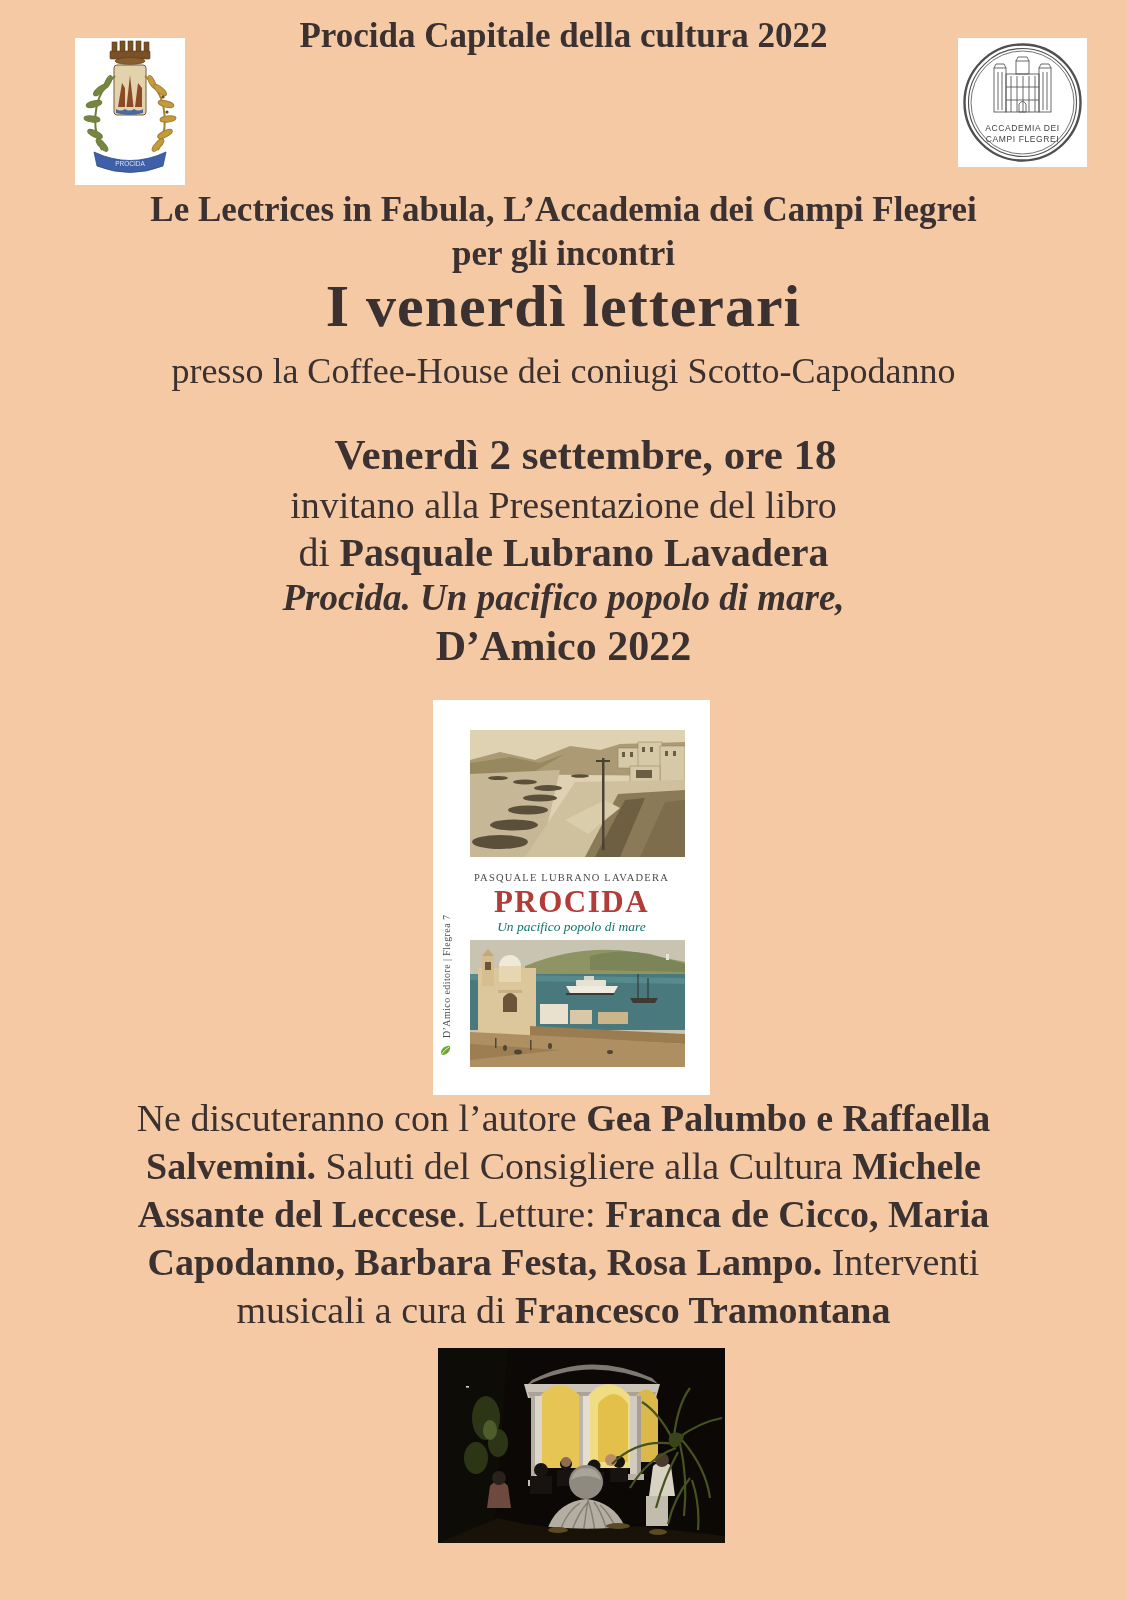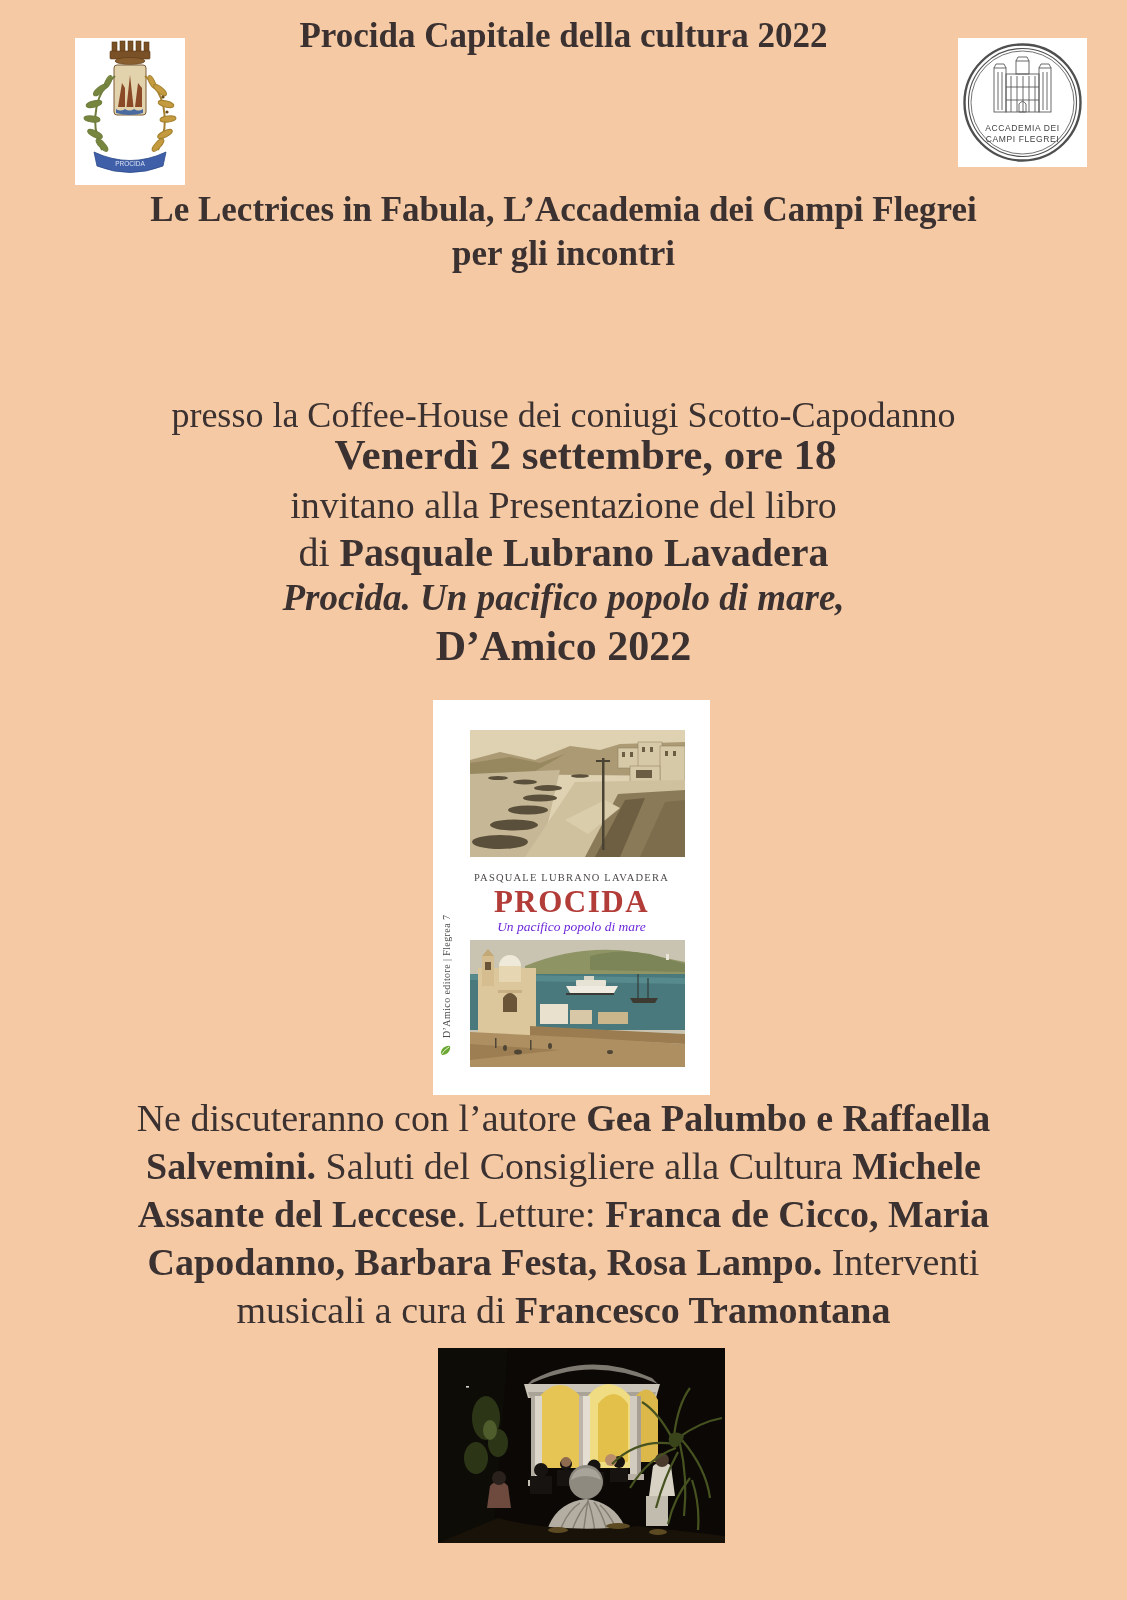--- a/index.html
+++ b/index.html
@@ -11,21 +11,21 @@
     color:#3a3130;
     overflow:hidden;
   }
   .line{position:absolute;left:0;right:0;text-align:center;white-space:nowrap;}
   .bold{font-weight:bold;}
   .top-title{top:16px;font-size:35px;font-weight:bold;}
   .org1{top:146px;font-size:35px;font-weight:bold;}
   .org2{top:190px;font-size:35px;font-weight:bold;}
   .org3{top:234px;font-size:35px;font-weight:bold;}
   .series-title{top:272px;font-size:60px;font-weight:bold;letter-spacing:1px;}
-  .venue{top:350px;font-size:36px;margin-top:44px;}
+  .venue{top:350px;font-size:36px;}
   .address{top:390px;font-size:36px;}
   .datetime{top:430px;font-size:43px;font-weight:bold;margin-left:44px;}
   .invite{top:483px;font-size:38px;}
   .authorline{top:529px;font-size:40px;}
   .booktitle{top:576px;font-size:37px;font-weight:bold;font-style:italic;}
   .publisher{top:622px;font-size:42px;font-weight:bold;}
 
   .crest-box{position:absolute;left:75px;top:38px;width:110px;height:147px;background:#fff;}
   .seal-box{position:absolute;left:958px;top:38px;width:129px;height:129px;background:#fff;}
 
@@ -38,21 +38,21 @@
   .cover-author{
     position:absolute;left:0;right:0;top:172px;text-align:center;
     font-size:10.5px;letter-spacing:1.2px;color:#4c4a48;white-space:nowrap;
   }
   .cover-title{
     position:absolute;left:0;right:0;top:184px;text-align:center;
     font-size:31px;font-weight:bold;letter-spacing:1.5px;white-space:nowrap;
   }
   .cover-subtitle{
     position:absolute;left:0;right:0;top:219px;text-align:center;
-    font-size:13.5px;font-style:italic;color:#6d28d9;white-space:nowrap;
+    font-size:13.5px;font-style:italic;color:#0f766e;white-space:nowrap;
   }
   .spine{
     position:absolute;left:8px;top:338px;
     transform:rotate(-90deg);transform-origin:0 0;
     font-size:10px;color:#4c4a48;white-space:nowrap;letter-spacing:0.4px;
   }
   .leaf{position:absolute;left:6px;top:344px;}
 
   .paragraph{
     position:absolute;left:105px;top:1094px;width:917px;
@@ -129,20 +129,21 @@
         <path d="M61 66 q3.5 -5 7 0 v8 h-7 z"></path>
       </g>
       <text x="64.5" y="93" text-anchor="middle" font-size="8.5" letter-spacing="0.6" fill="#3f3f3f" font-family="Liberation Sans, sans-serif">ACCADEMIA DEI</text>
       <text x="64.5" y="104" text-anchor="middle" font-size="8.5" letter-spacing="0.6" fill="#3f3f3f" font-family="Liberation Sans, sans-serif">CAMPI FLEGREI</text>
     </svg>
   </div>
 
   <div class="line top-title">Procida Capitale della cultura 2022</div>
   <div class="line org2">Le Lectrices in Fabula, L’Accademia dei Campi Flegrei</div>
   <div class="line org3">per gli incontri</div>
+  <div class="line series-title">I venerdì letterari</div>
   <div class="line venue">presso la Coffee-House dei coniugi Scotto-Capodanno</div>
   <div class="line datetime">Venerdì 2 settembre, ore 18</div>
   <div class="line invite">invitano alla Presentazione del libro</div>
   <div class="line authorline"><span>di </span><span class="bold">Pasquale Lubrano Lavadera</span></div>
   <div class="line booktitle">Procida. Un pacifico popolo di mare,</div>
   <div class="line publisher">D’Amico 2022</div>
 
   <div class="cover">
     <svg class="cover-photo-top" viewBox="0 0 215 127" preserveAspectRatio="none">
       <rect width="215" height="127" fill="#ded2b3"></rect>

